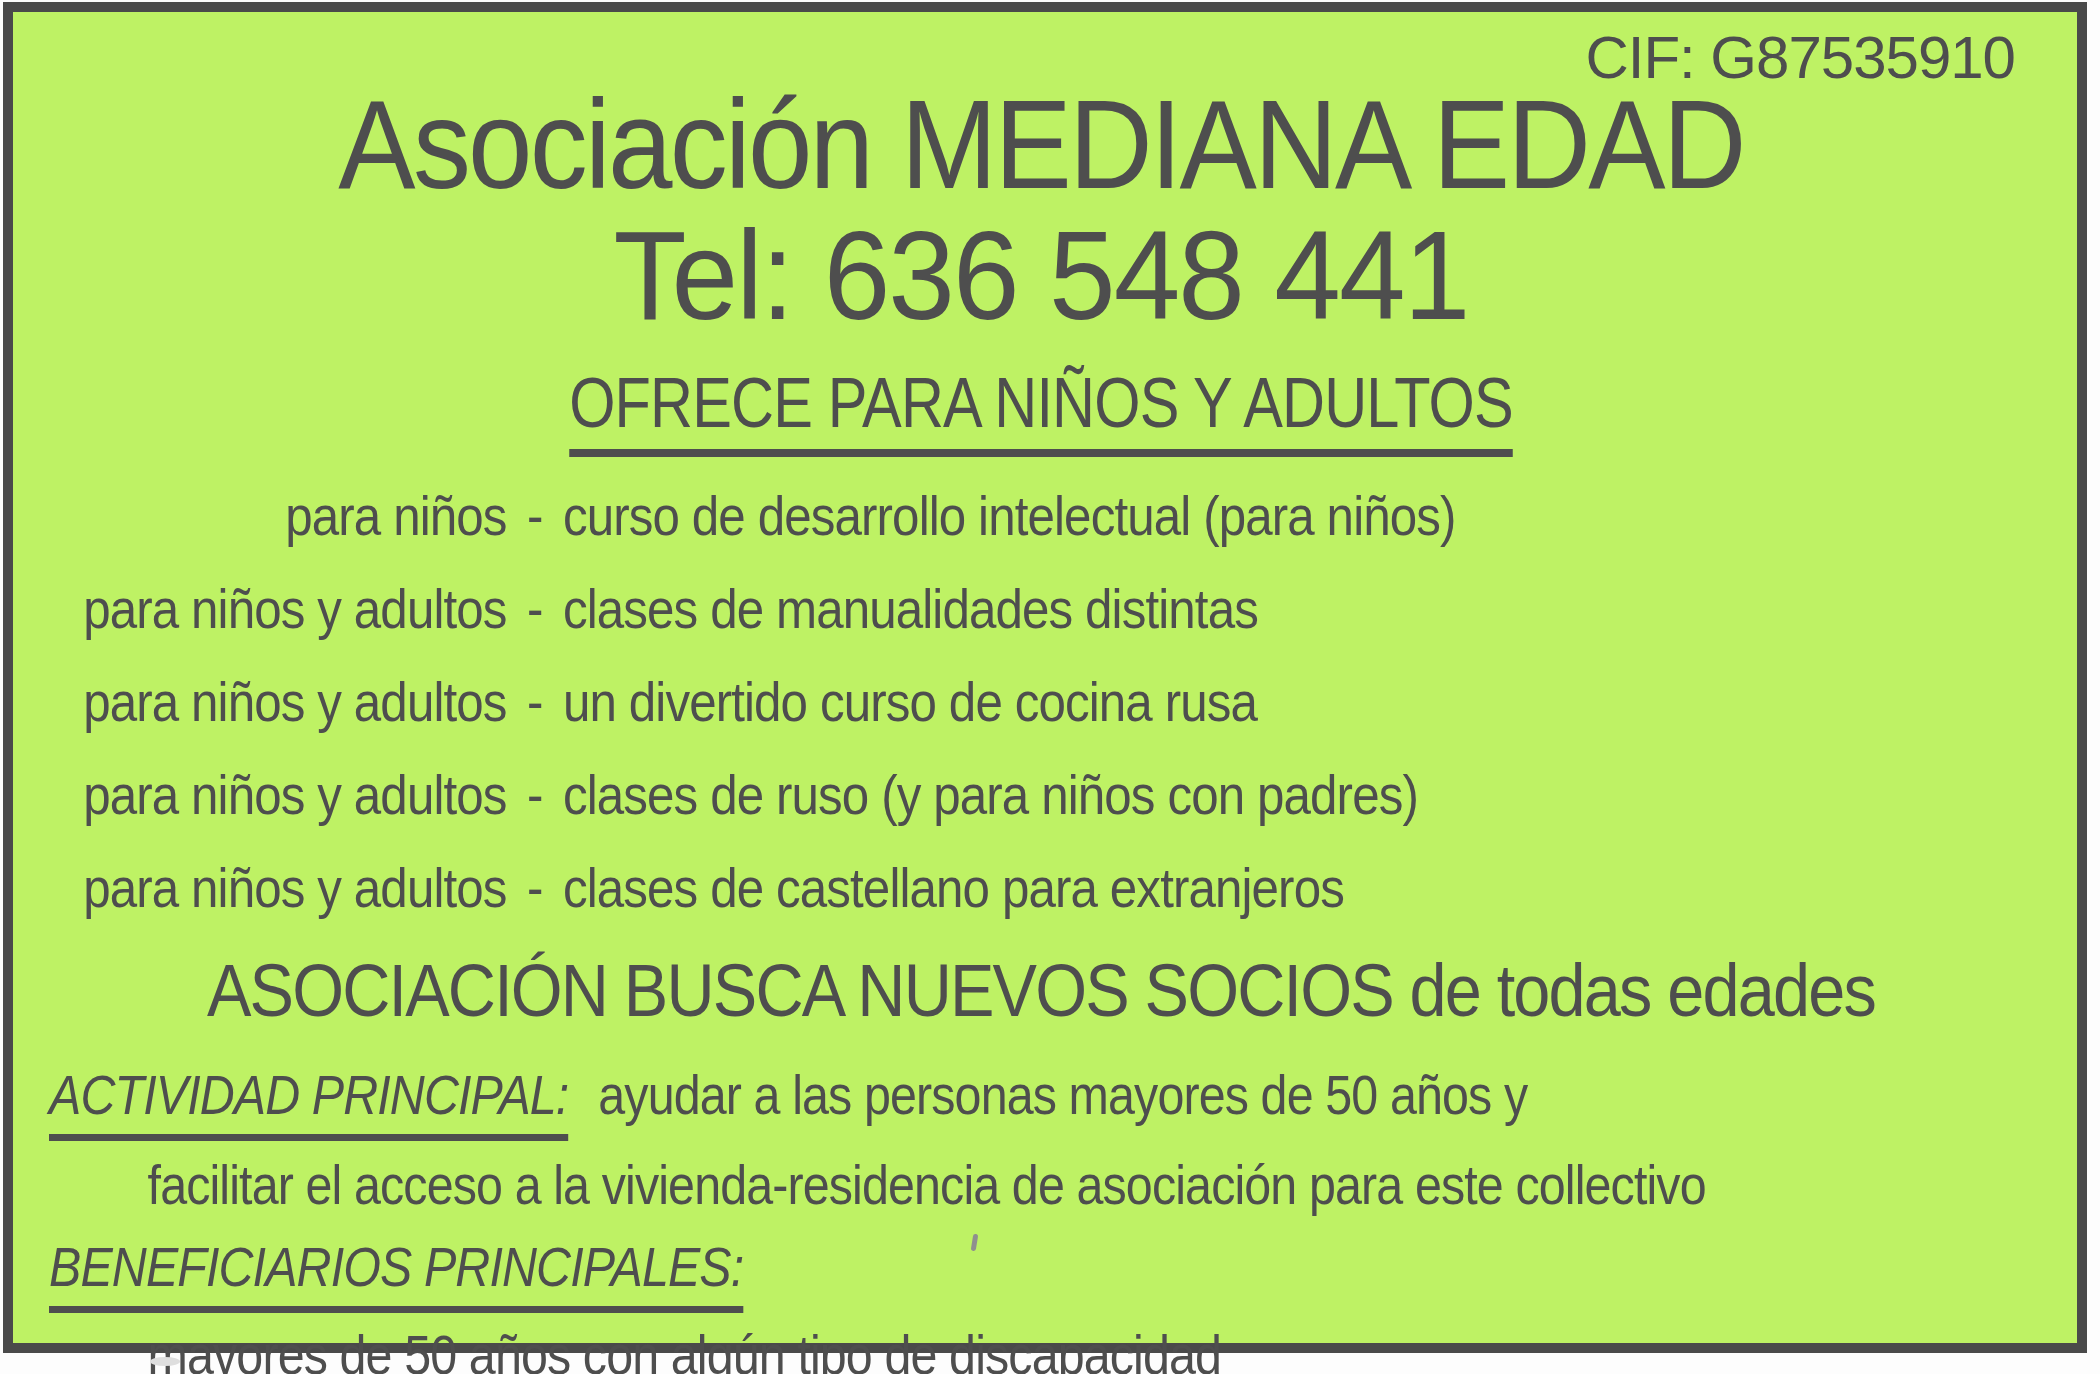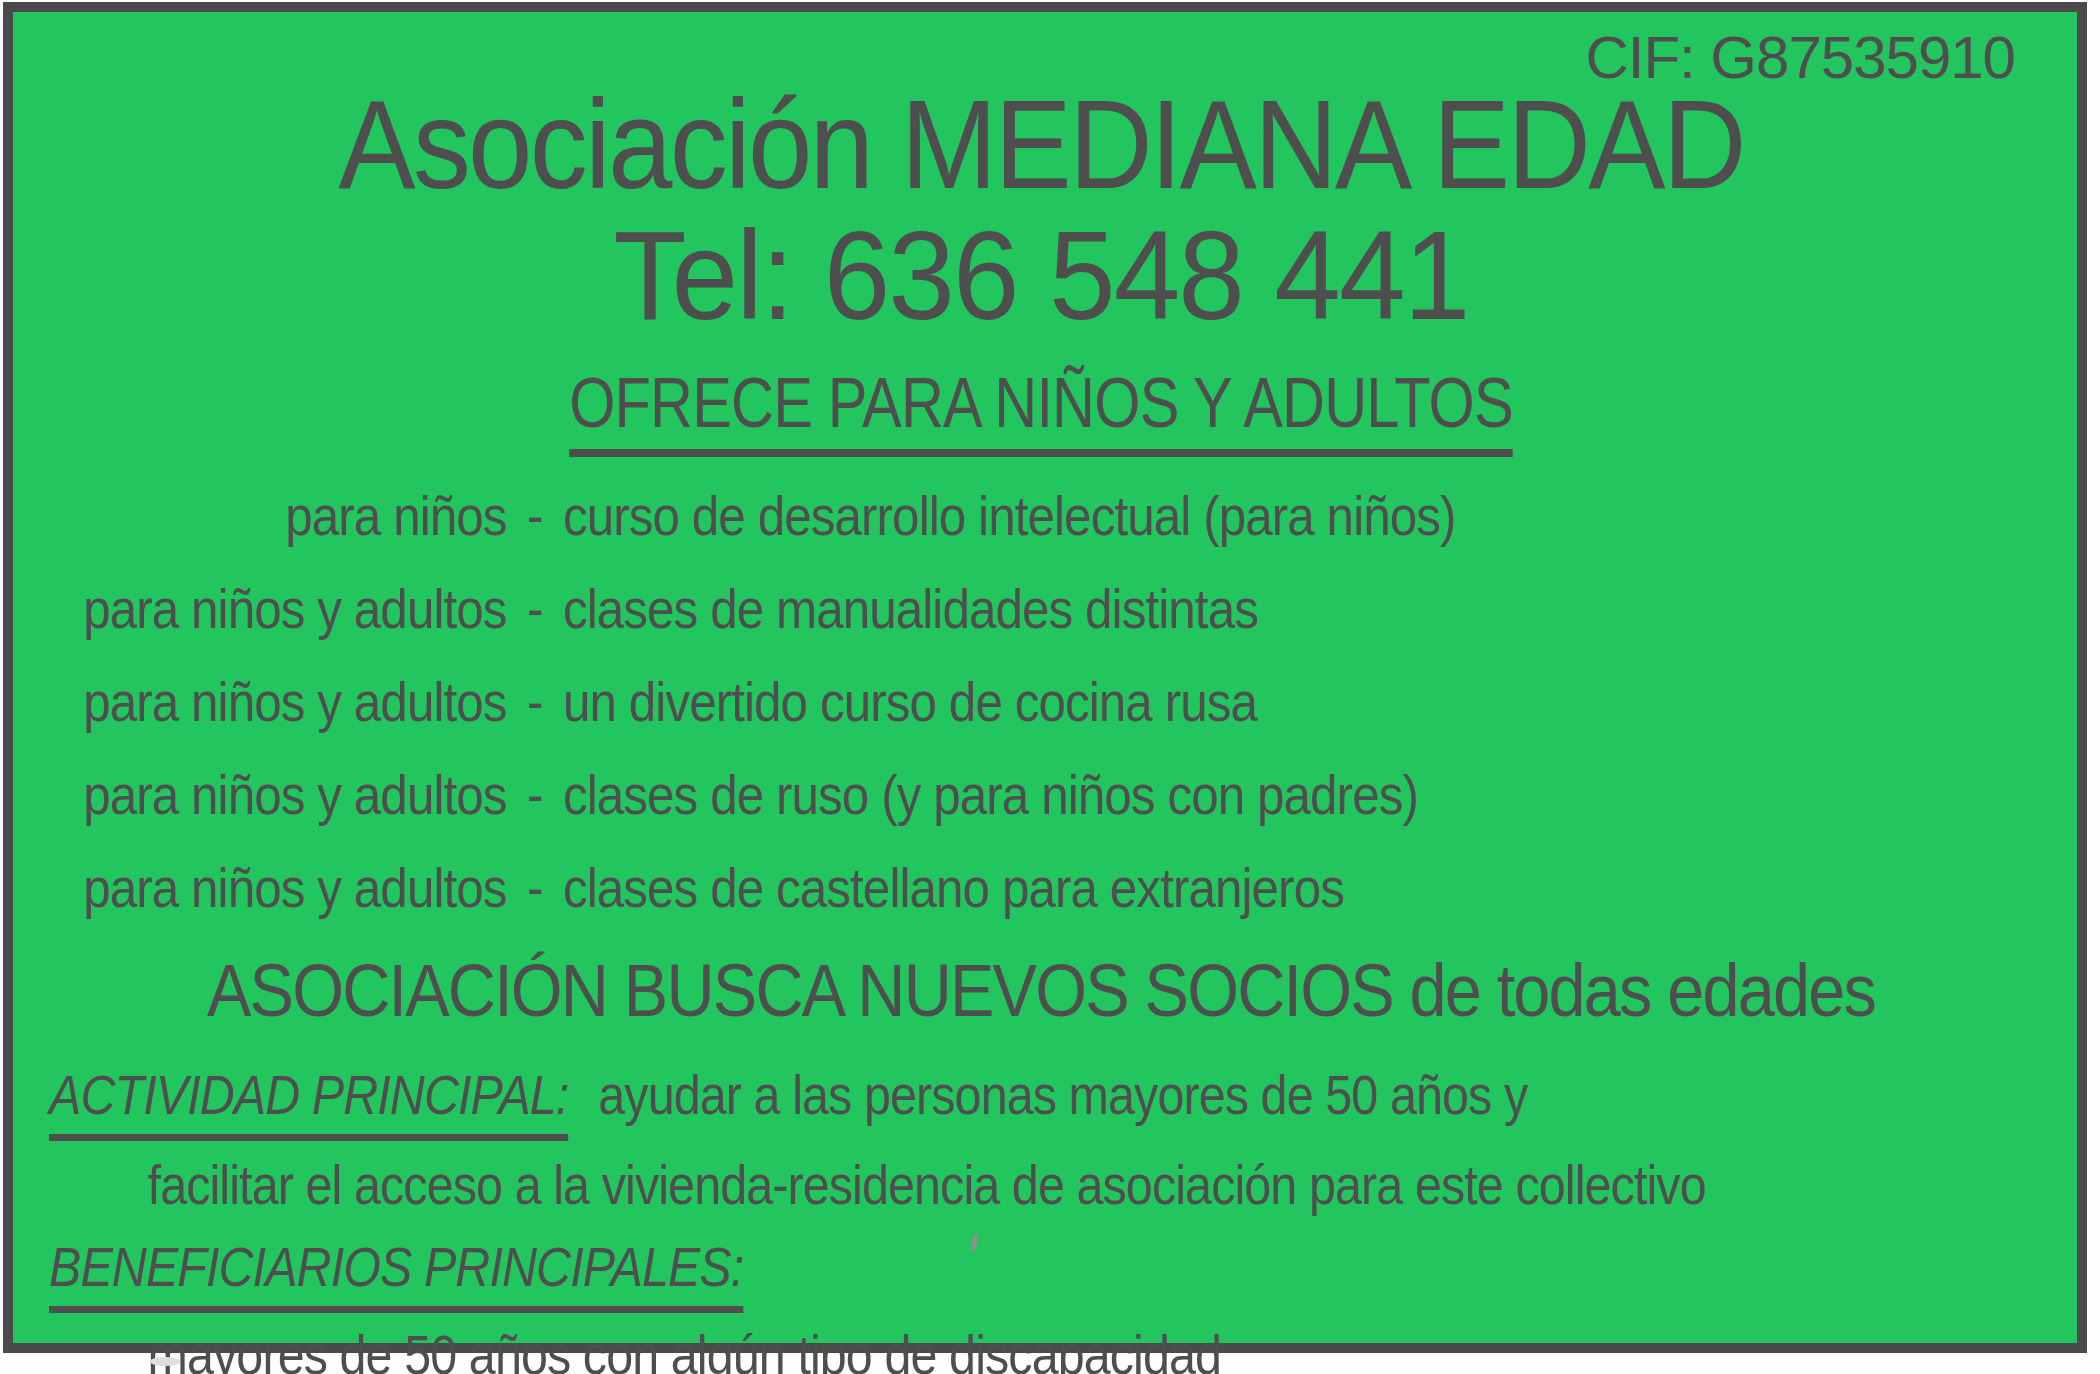--- a/index.html
+++ b/index.html
@@ -16,21 +16,21 @@
     font-family: "Liberation Sans", "DejaVu Sans", sans-serif;
     color: #4e4e4e;
   }
   .frame {
     position: absolute;
     left: 3px;
     top: 2px;
     right: 13px;
     bottom: 21px;
     border: 10px solid #4a4a4a;
-    background: #22c55e;
+    background: #bef264;
   }
   .content {
     padding: 6px 44px 0 36px;
   }
 
   .cif {
     text-align: right;
     font-size: 60px;
     letter-spacing: -1px;
     margin: 8px 18px 0 0;

